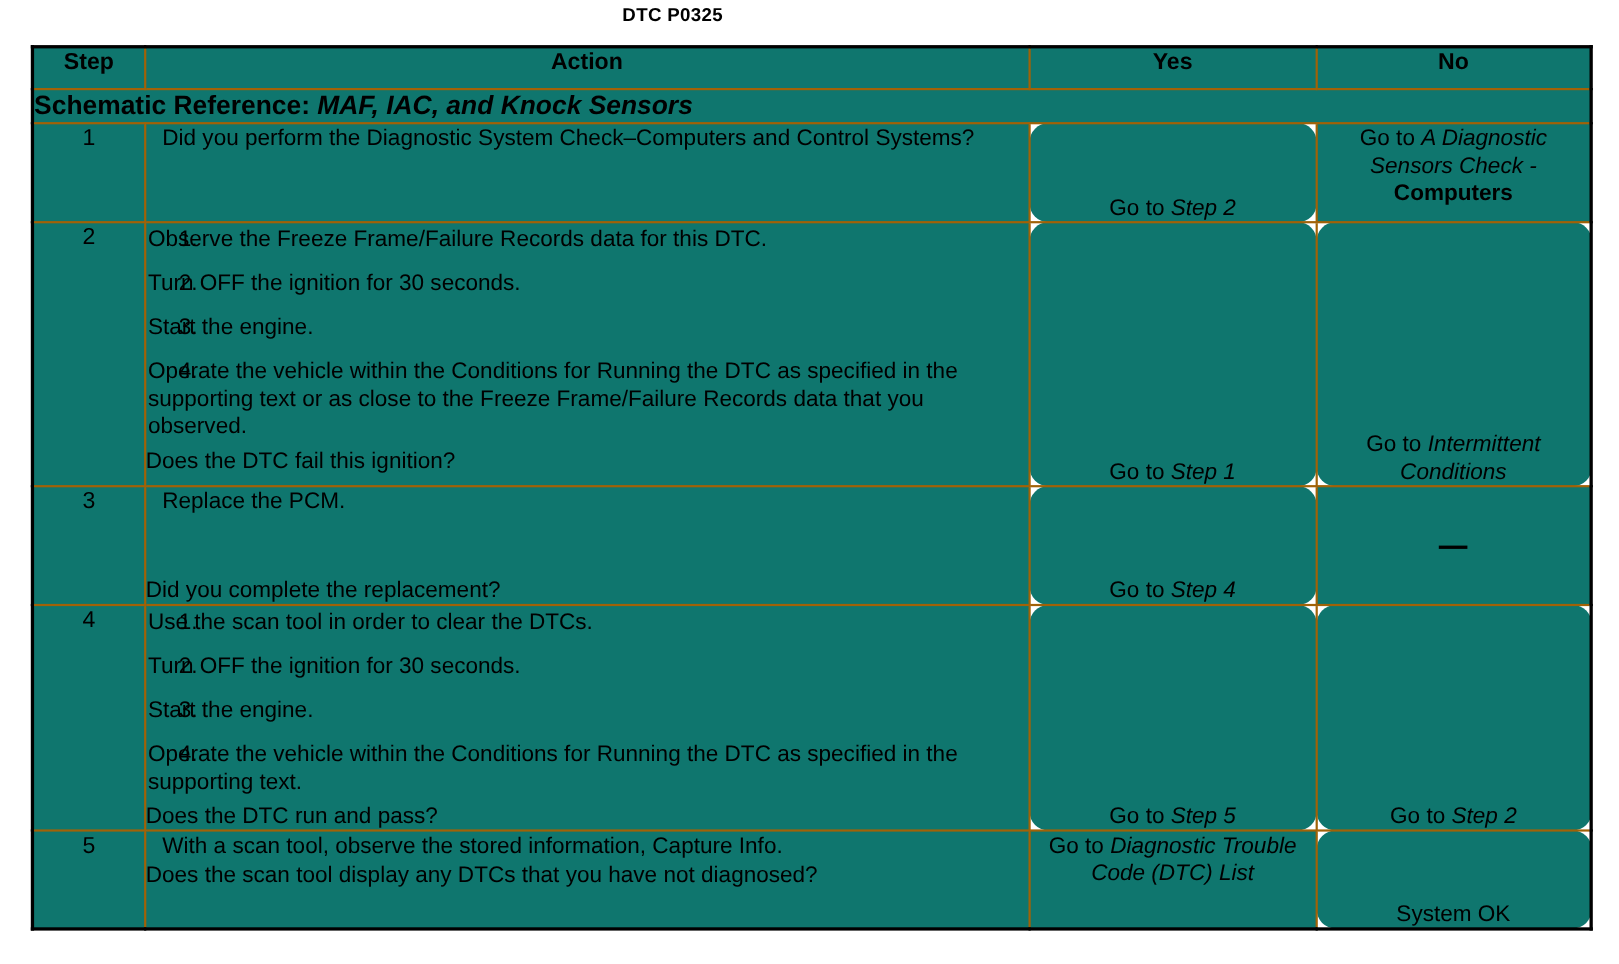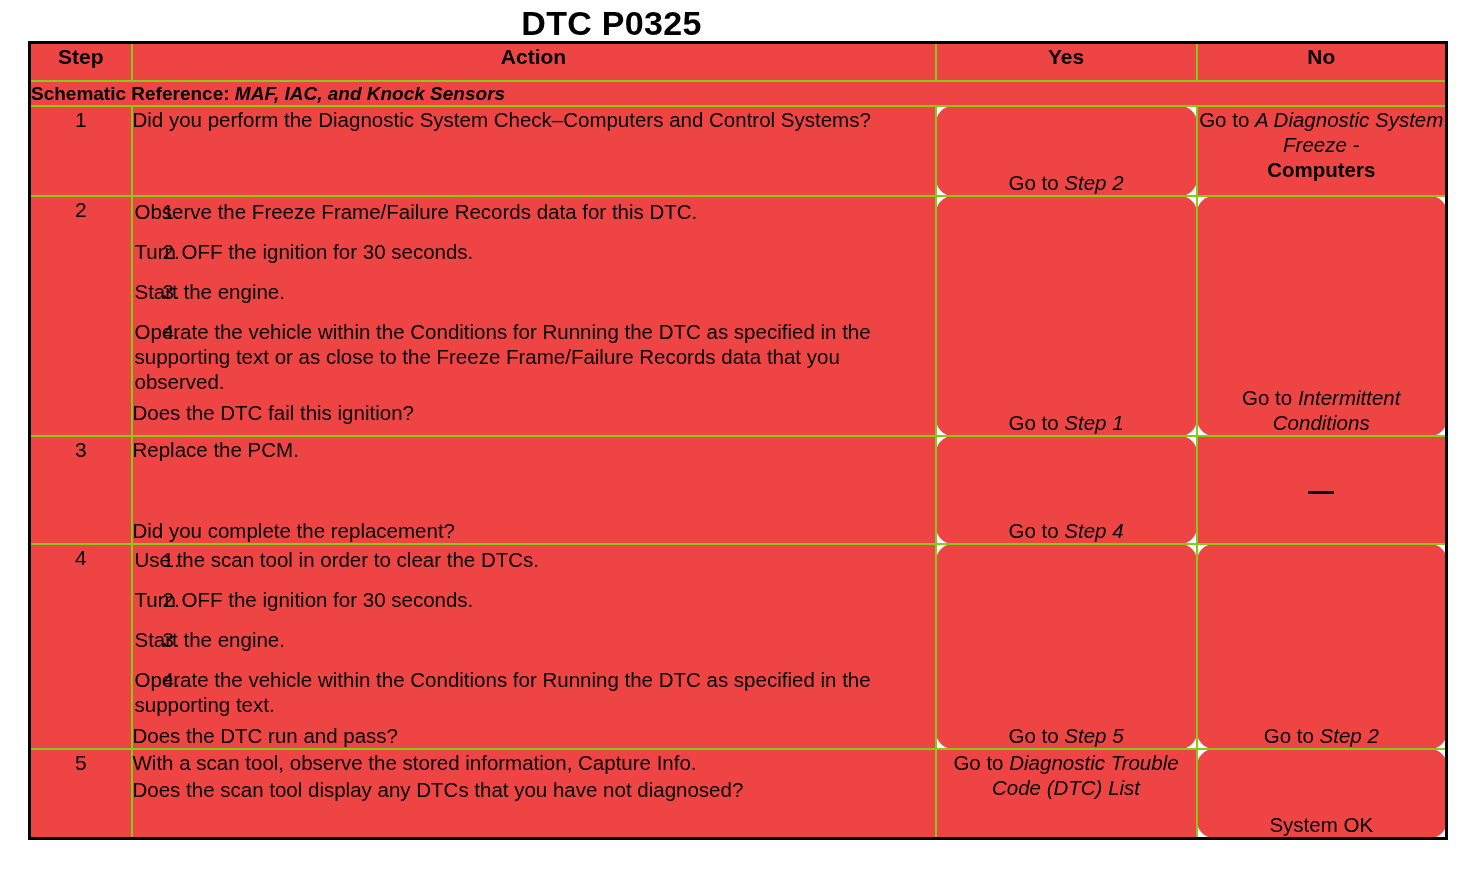--- a/index.html
+++ b/index.html
@@ -23,41 +23,41 @@
     width: 1472px;
     height: 876px;
   }
 
   .doc-title {
     position: absolute;
     left: 0;
     top: 4px;
     width: 1223px;
     text-align: center;
-    font-size: 34px;
+    font-size: 17px;
     font-weight: bold;
     letter-spacing: 0.3px;
   }
 
   table.dtc {
     position: absolute;
     left: 28px;
     top: 41px;
     width: 1417px;
     border-collapse: collapse;
     table-layout: fixed;
     font-size: 20.5px;
     line-height: 1.22;
   }
 
   table.dtc td, table.dtc th {
-    border: 2px solid #84cc16;
+    border: 2px solid #a16207;
     padding: 0;
     vertical-align: top;
-    background: #ef4444;
+    background: #0f766e;
   }
 
   
   table.dtc {
     border: 3px solid #000;
   }
 
   col.c-step  { width: 102px; }
   col.c-act   { width: 804px; }
   col.c-yes   { width: 261px; }
@@ -67,21 +67,21 @@
     text-align: center;
     font-weight: bold;
     font-size: 21px;
     height: 36px;
     vertical-align: middle;
     padding: 3px 0 5px 0;
   }
 
   td.schematic {
     padding: 5px 0 6px 12px;
-    font-size: 19px;
+    font-size: 24px;
     font-weight: bold;
     white-space: nowrap;
   }
   td.schematic .ital {
     font-style: italic;
     font-weight: bold;
   }
 
   td.stepnum {
     text-align: center;
@@ -116,21 +116,21 @@
   }
   ol.steps > li:last-child { margin-bottom: 6px; }
   ol.steps > li::before {
     content: counter(li) ".";
     position: absolute;
     left: 28px;
     top: 0;
   }
 
   .q { margin-top: 2px; }
-  .lead { margin: 0 0 0 0; }
+  .lead { margin: 0 0 0 15px; }
   .gap-line { height: 38px; }
   .q2 { margin-top: 18px; }
 
   .dash {
     display: inline-block;
     width: 26px;
     border-top: 3px solid #000;
     vertical-align: middle;
   }
   .yn-line { display: block; font-weight: bold; }
@@ -165,21 +165,21 @@
 
       <tr style="height:90px;">
         <td class="stepnum">1</td>
         <td class="action">
           <div class="lead">Did you perform the Diagnostic System Check–Computers and Control Systems?</div>
         </td>
         <td class="yesno bottom">
           <span>Go to </span><span class="ital">Step 2</span>
         </td>
         <td class="yesno top">
-          <span>Go to </span><span class="ital">A Diagnostic System Freeze -</span>
+          <span>Go to </span><span class="ital">A Diagnostic Sensors Check -</span>
           <span class="yn-line">Computers</span>
         </td>
       </tr>
 
       <tr style="height:240px;">
         <td class="stepnum">2</td>
         <td class="action">
           <ol class="steps">
             <li>Observe the Freeze Frame/Failure Records data for this DTC.</li>
             <li>Turn OFF the ignition for 30 seconds.</li>

